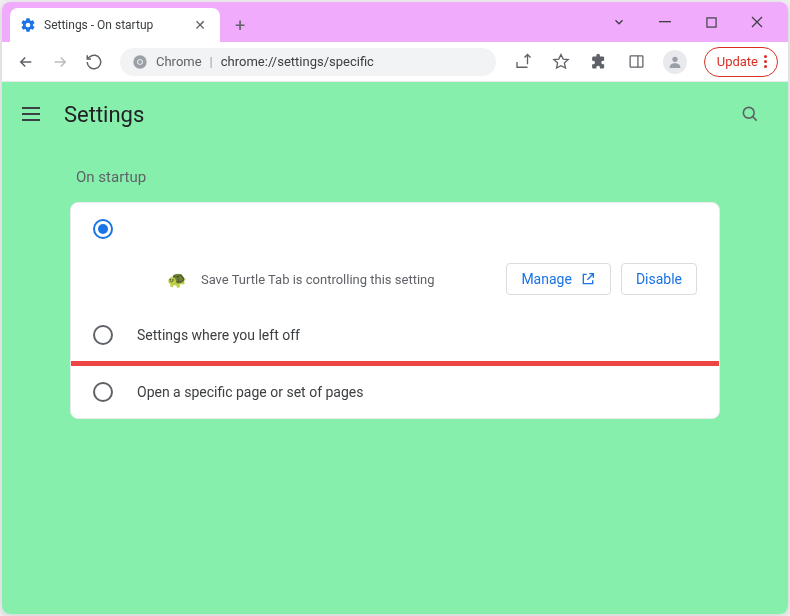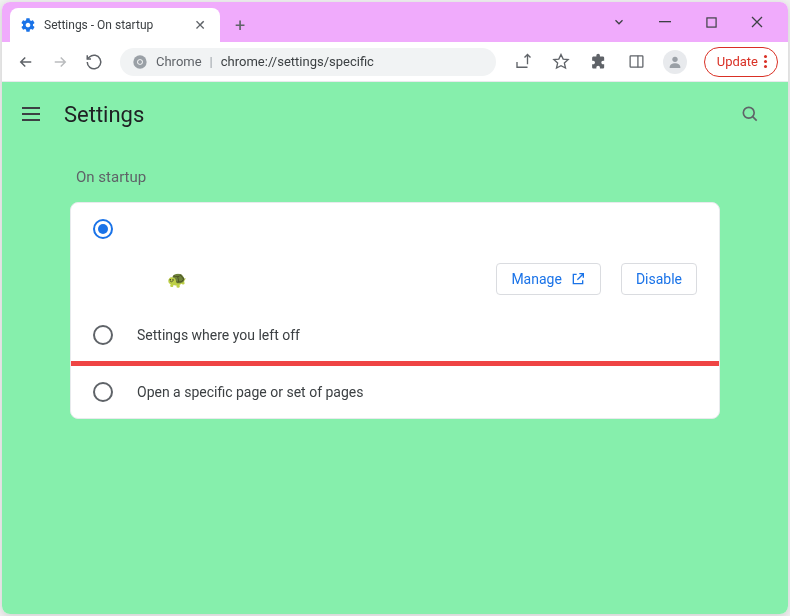--- a/index.html
+++ b/index.html
@@ -129,21 +129,21 @@
     content:""; width:10px; height:10px; border-radius:50%; background:#1a73e8;
   }
   .row-label { font-size:14px; color:#3c4043; }
   .subrow {
     display:flex; align-items:center;
     padding: 8px 22px 14px 22px;
     gap:12px;
   }
   .subrow-inner{ display:flex; align-items:center; margin-left:74px; gap:14px; flex:1;}
   .subrow-text { font-size:13px; color:#5f6368; }
-  .subbtns { margin-left:auto; display:flex; gap:20px;padding-left:44px;}
+  .subbtns { margin-left:auto; display:flex; gap:10px;padding-left:44px;}
   .btn-outline {
     border:1px solid #dadce0; border-radius:4px;
     color:#1a73e8; background:#fff;
     font-size:14px; padding:7px 14px;
     display:flex; align-items:center; gap:8px;
     cursor:pointer;
   }
   .launch-icon { width:16px; height:16px; }
   .turtle { font-size:16px; }
   svg { display:block; }
@@ -278,20 +278,21 @@
       <div class="section-label">On startup</div>
       <div class="card">
 
         <div class="row">
           <div class="radio selected"></div>
         </div>
 
         <div class="subrow">
           <div class="subrow-inner">
             <span class="turtle">🐢</span>
+            <span class="subrow-text">Save Turtle Tab is controlling this setting</span>
             <div class="subbtns">
               <div class="btn-outline">
                 <span>Manage</span>
                 <svg class="launch-icon" viewBox="0 0 24 24" fill="none" stroke="#1a73e8" stroke-width="2">
                     <path d="M14 4h6v6M20 4l-9 9"></path>
                     <path d="M19 14v5H5V5h5"></path>
                   </svg>
               </div>
               <div class="btn-outline">
                 <span>Disable</span>

